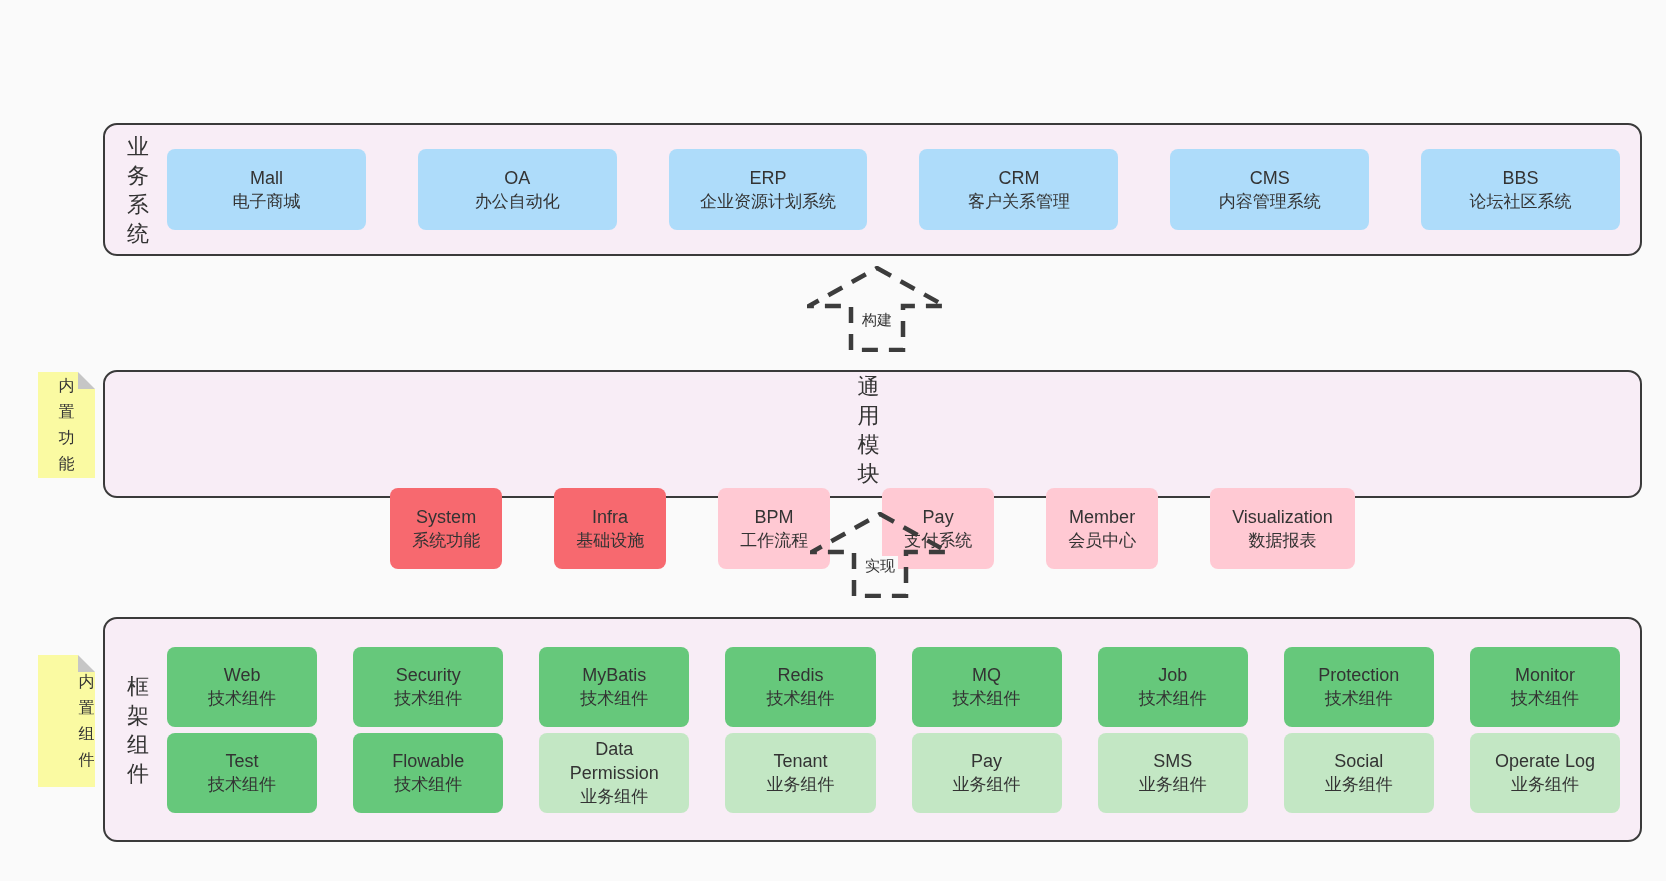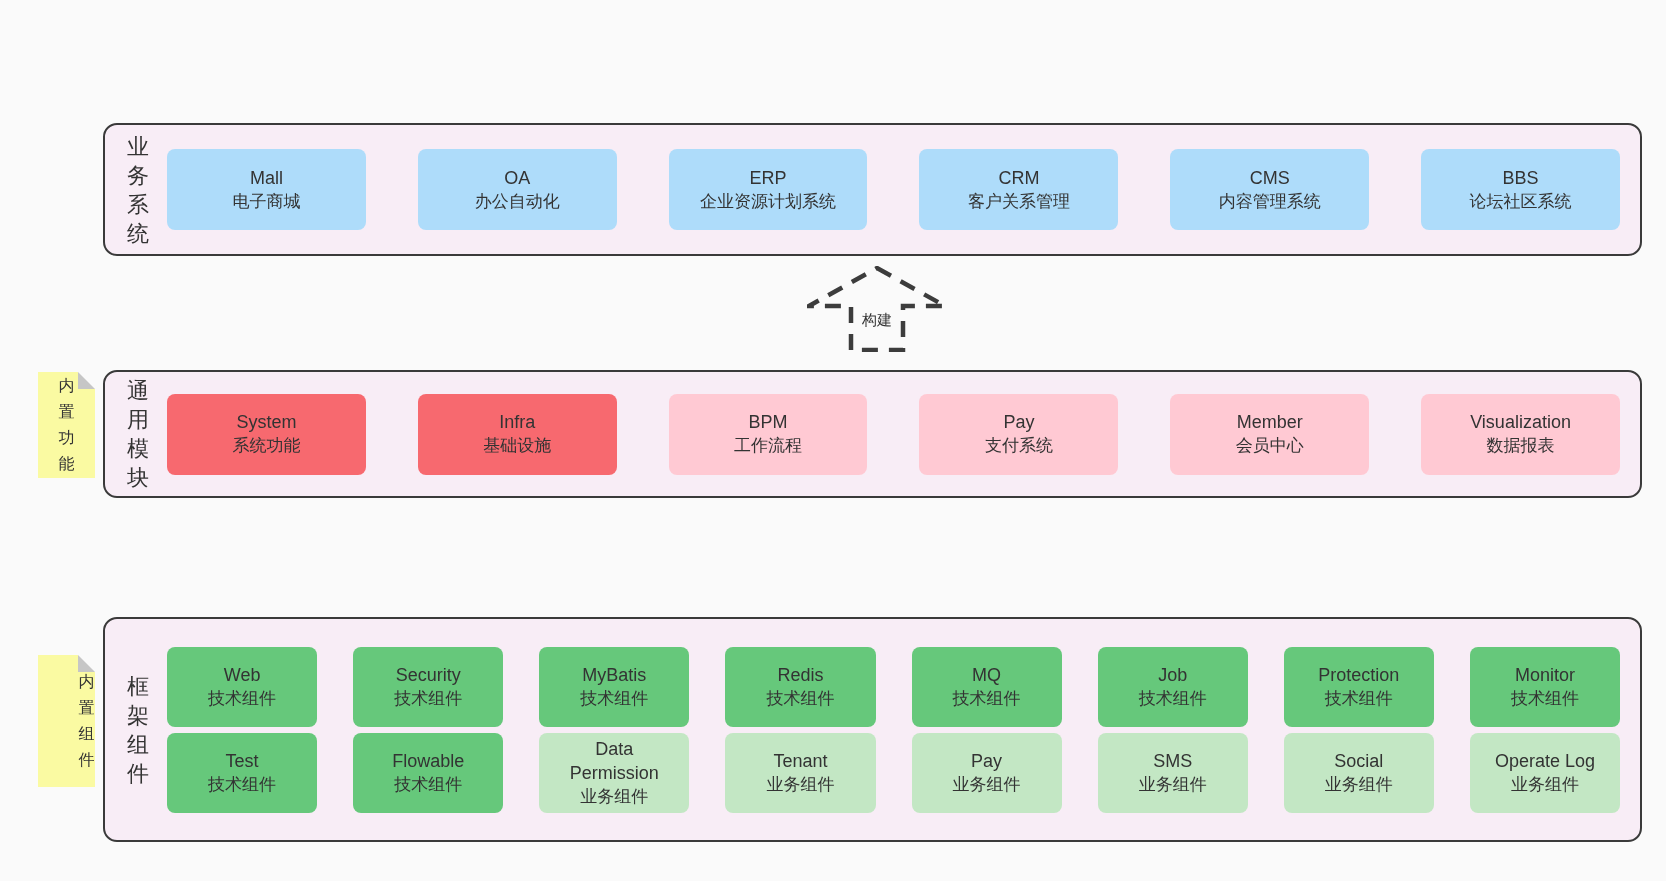--- a/index.html
+++ b/index.html
@@ -16,21 +16,21 @@
 
   .layer{
     position:absolute;left:103px;width:1539px;
     background:var(--layer-bg);
     border:2px solid var(--layer-border);
     border-radius:14px;
     display:flex;align-items:center;
     padding:0 20px 0 12px;
   }
   .layer-1{top:123px;height:133px;}
-  .layer-2{top:370px;height:128px;}
+  .layer-2{top:370px;height:128px;flex-direction:column;}
   .layer-3{top:617px;height:225px;}
 
   .side-label{
     width:42px;min-width:42px;
     font-size:22px;line-height:29px;letter-spacing:0;
     text-align:center;word-break:break-all;
     color:var(--text);
   }
 
   .boxes{flex:1;display:flex;gap:52px;margin-left:8px;}
@@ -148,20 +148,26 @@
         <span class="zh">数据报表</span>
       </div>
     </div>
   </section>
 
   <div class="note note-1">
     <span class="fold"></span>
     <span class="note-text">内置功能</span>
   </div>
 
+  <div class="arrow arrow-2">
+    <svg viewBox="0 0 140 86">
+      <path d="M70 2 L138 40 L96 40 L96 84 L44 84 L44 40 L2 40 Z" fill="none" stroke="#3c3c3c" stroke-width="4.5" stroke-dasharray="16 11"></path>
+    </svg>
+    <span class="arrow-label">实现</span>
+  </div>
 
   <section class="layer layer-3">
     <div class="side-label">框架组件</div>
     <div class="grid">
       <div class="row">
         <div class="box green">
           <span class="en">Web</span>
           <span class="zh">技术组件</span>
         </div>
         <div class="box green">

